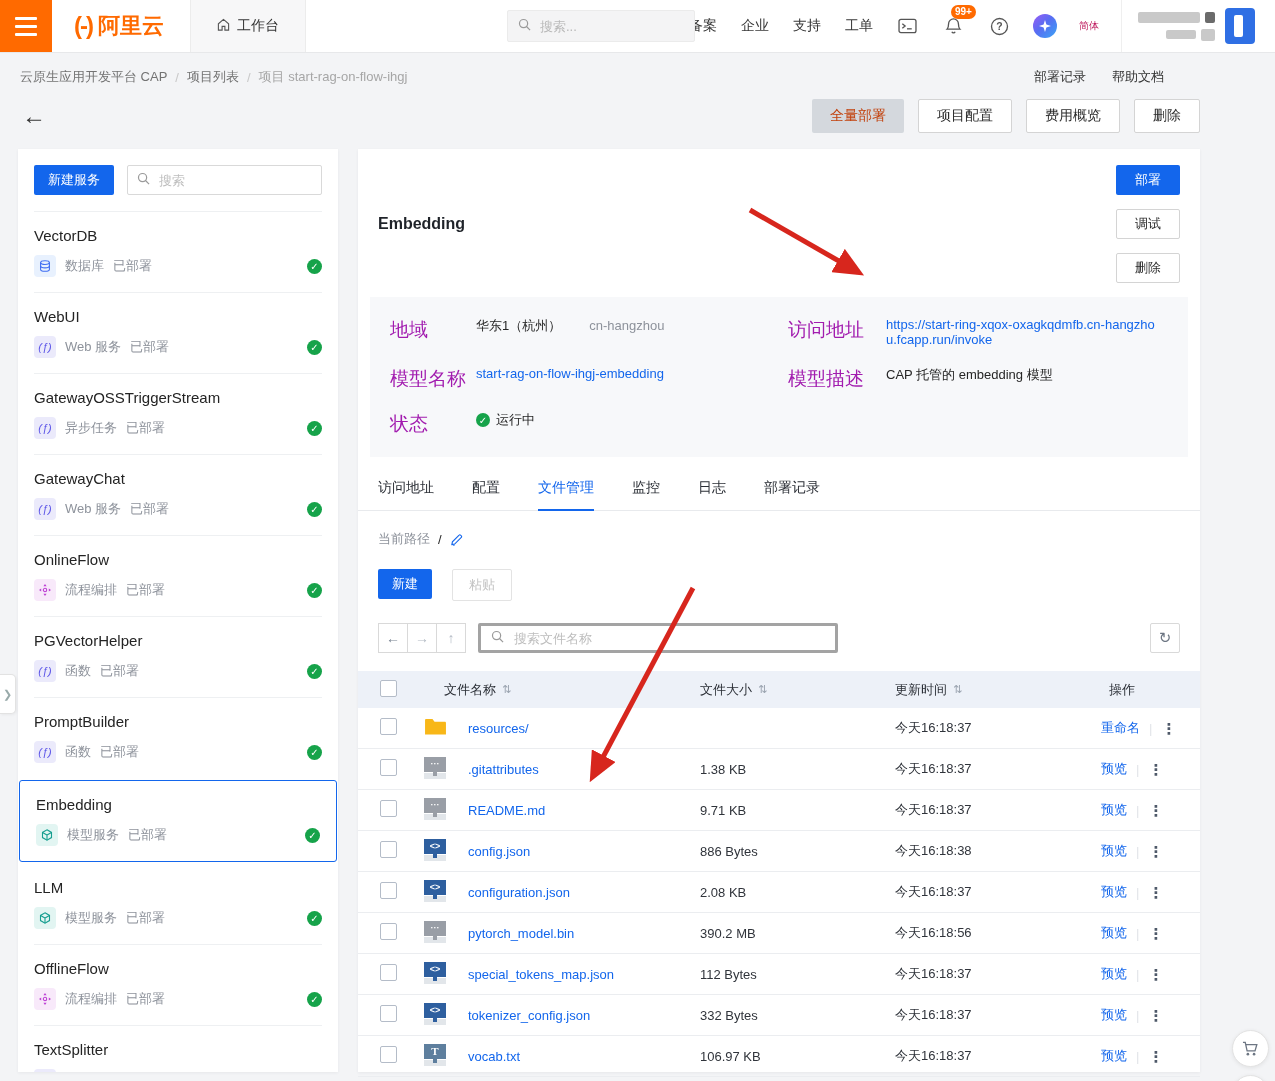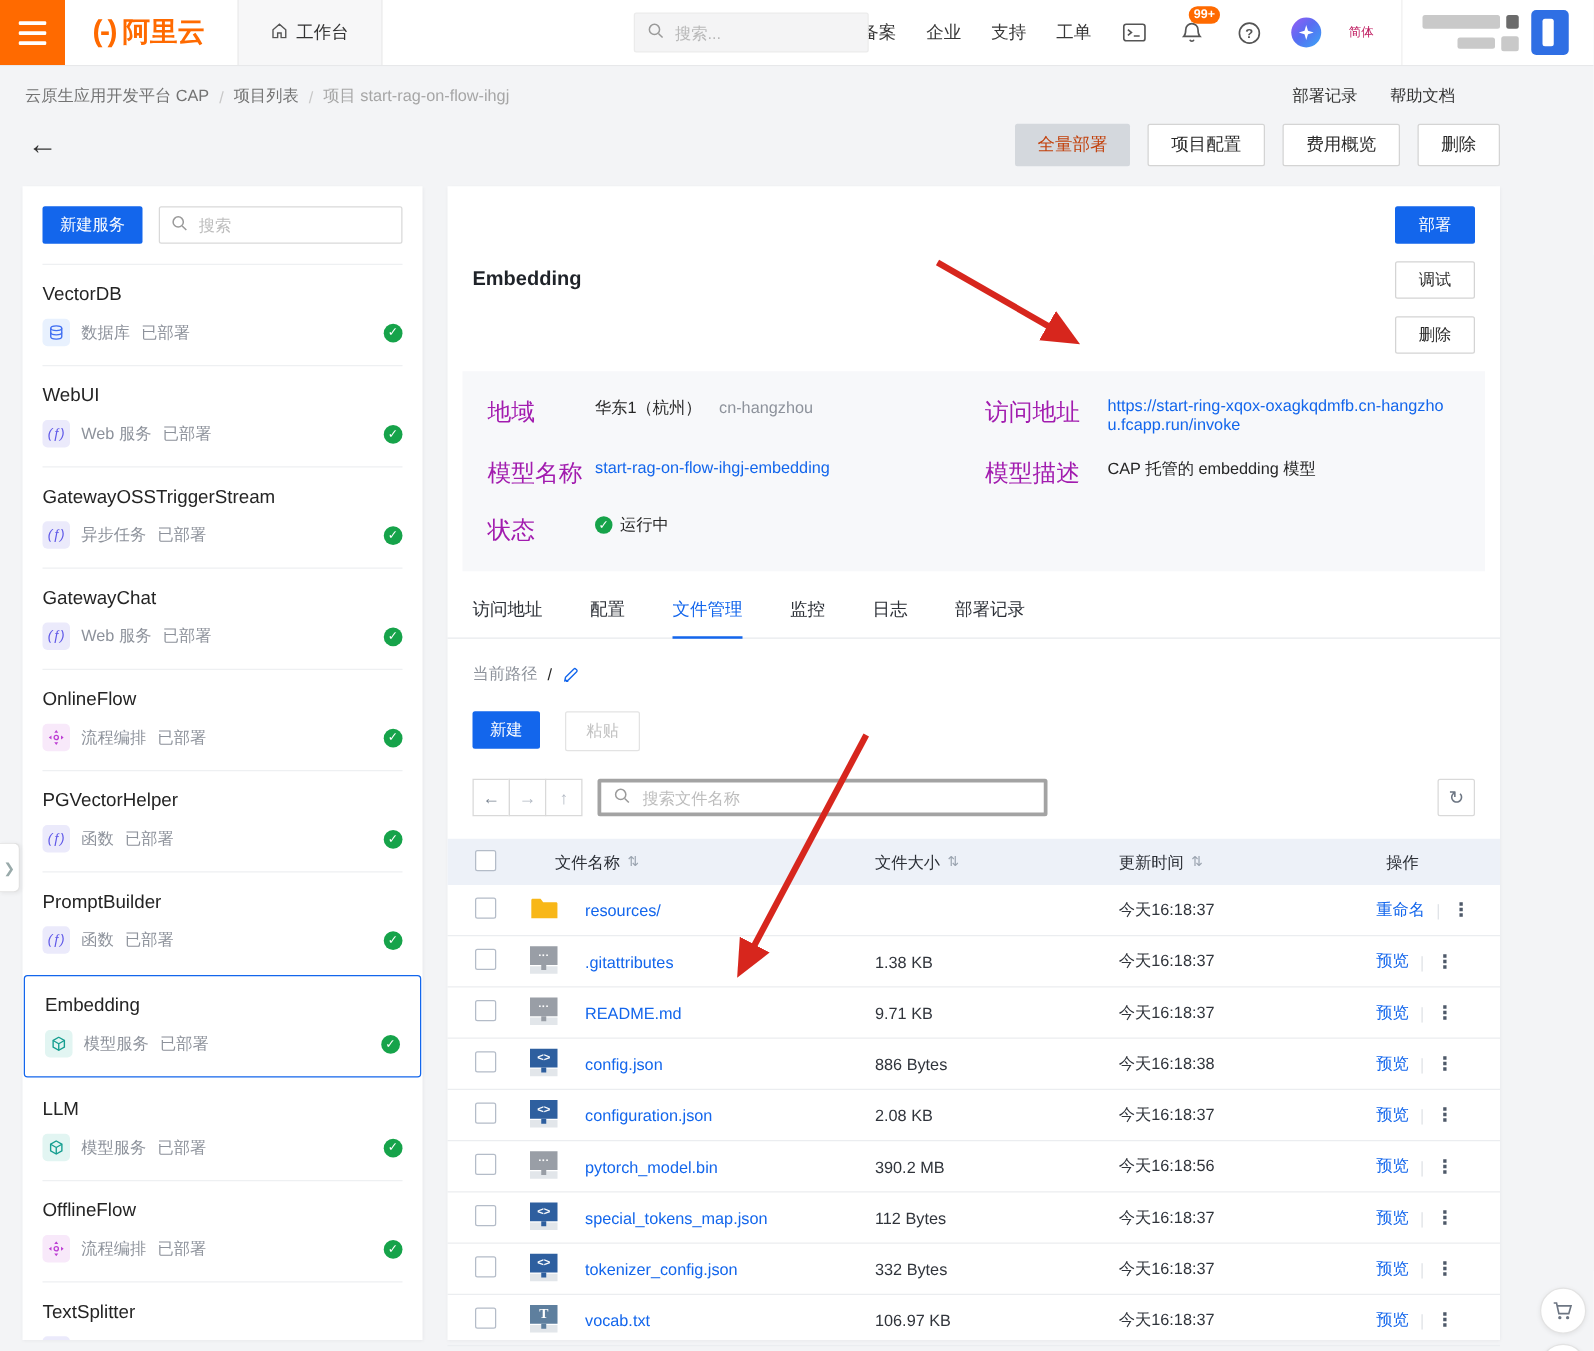--- a/index.html
+++ b/index.html
@@ -73,21 +73,21 @@
   
   .main{width:842px;height:923px;box-sizing:border-box;position:relative;}
   .svc-header{display:flex;align-items:center;padding:16px 20px 14px 20px;}
   .svc-title{font-size:16px;font-weight:600;color:#1f2329;}
   .svc-actions{margin-left:auto;display:flex;gap:14px;flex-direction:column;}
   .btn-sm{height:30px;padding:0 18px;font-size:13px;}
   .info-box{background:#f7f8fa;margin:0 12px;padding:20px 0 20px 20px;display:grid;grid-template-columns:86px 312px 98px 1fr;row-gap:19px;align-items:start;}
   .info-label{color:#a21caf;font-size:19px;}
   .info-value{font-size:13px;color:#262626;padding-right:24px;}
   .info-link{color:#1366ec;word-break:break-all;cursor:pointer;}
-  .region-code{color:#8d929b;margin-left:14px;}
+  .region-code{color:#8d929b;margin-left:28px;}
   .status-val{display:flex;align-items:center;gap:6px;}
   
   .tabs{display:flex;gap:38px;padding:22px 20px 0 20px;border-bottom:1px solid #e8eaed;}
   .tab{font-size:14px;color:#2b2f36;padding-bottom:13px;cursor:pointer;position:relative;}
   .tab.active{color:#1366ec;font-weight:500;}
   .tab.active::after{content:"";position:absolute;left:0;right:0;bottom:-1px;height:2px;background:#1366ec;}
   
   .path-row{display:flex;align-items:center;gap:8px;padding:19px 20px 0 20px;font-size:13px;}
   .path-label{color:#8d929b;}
   .path-val{color:#262626;}

